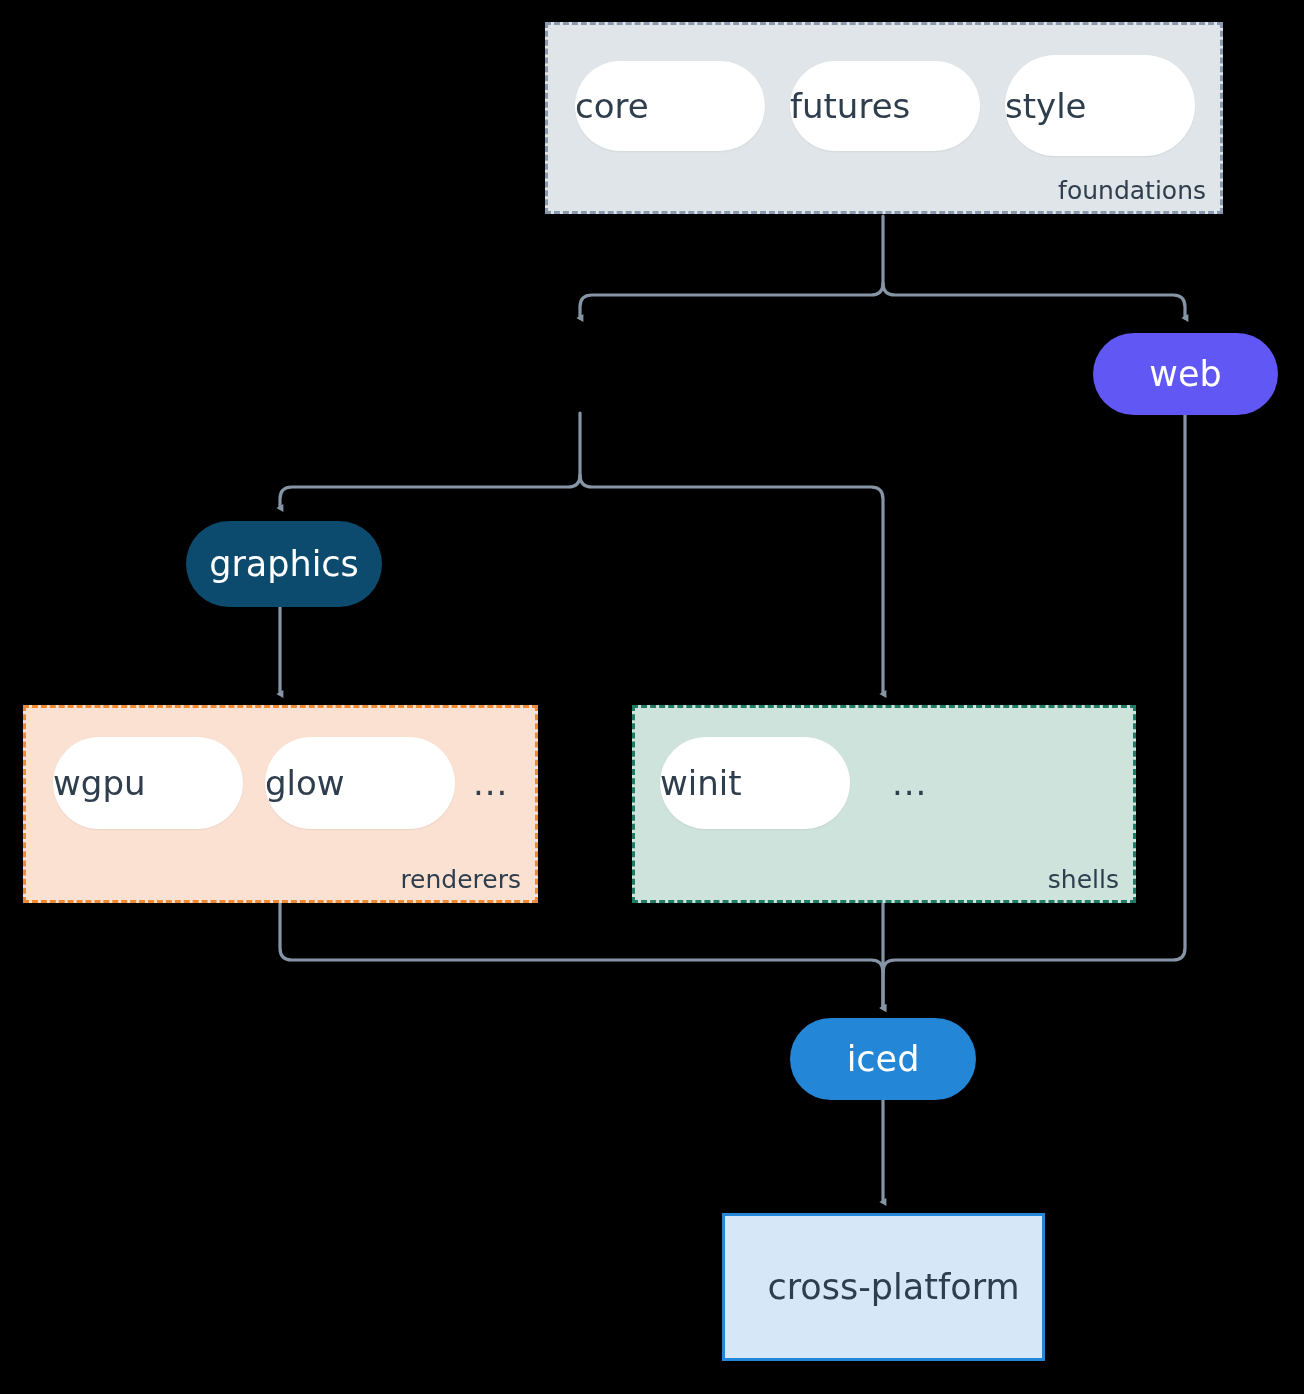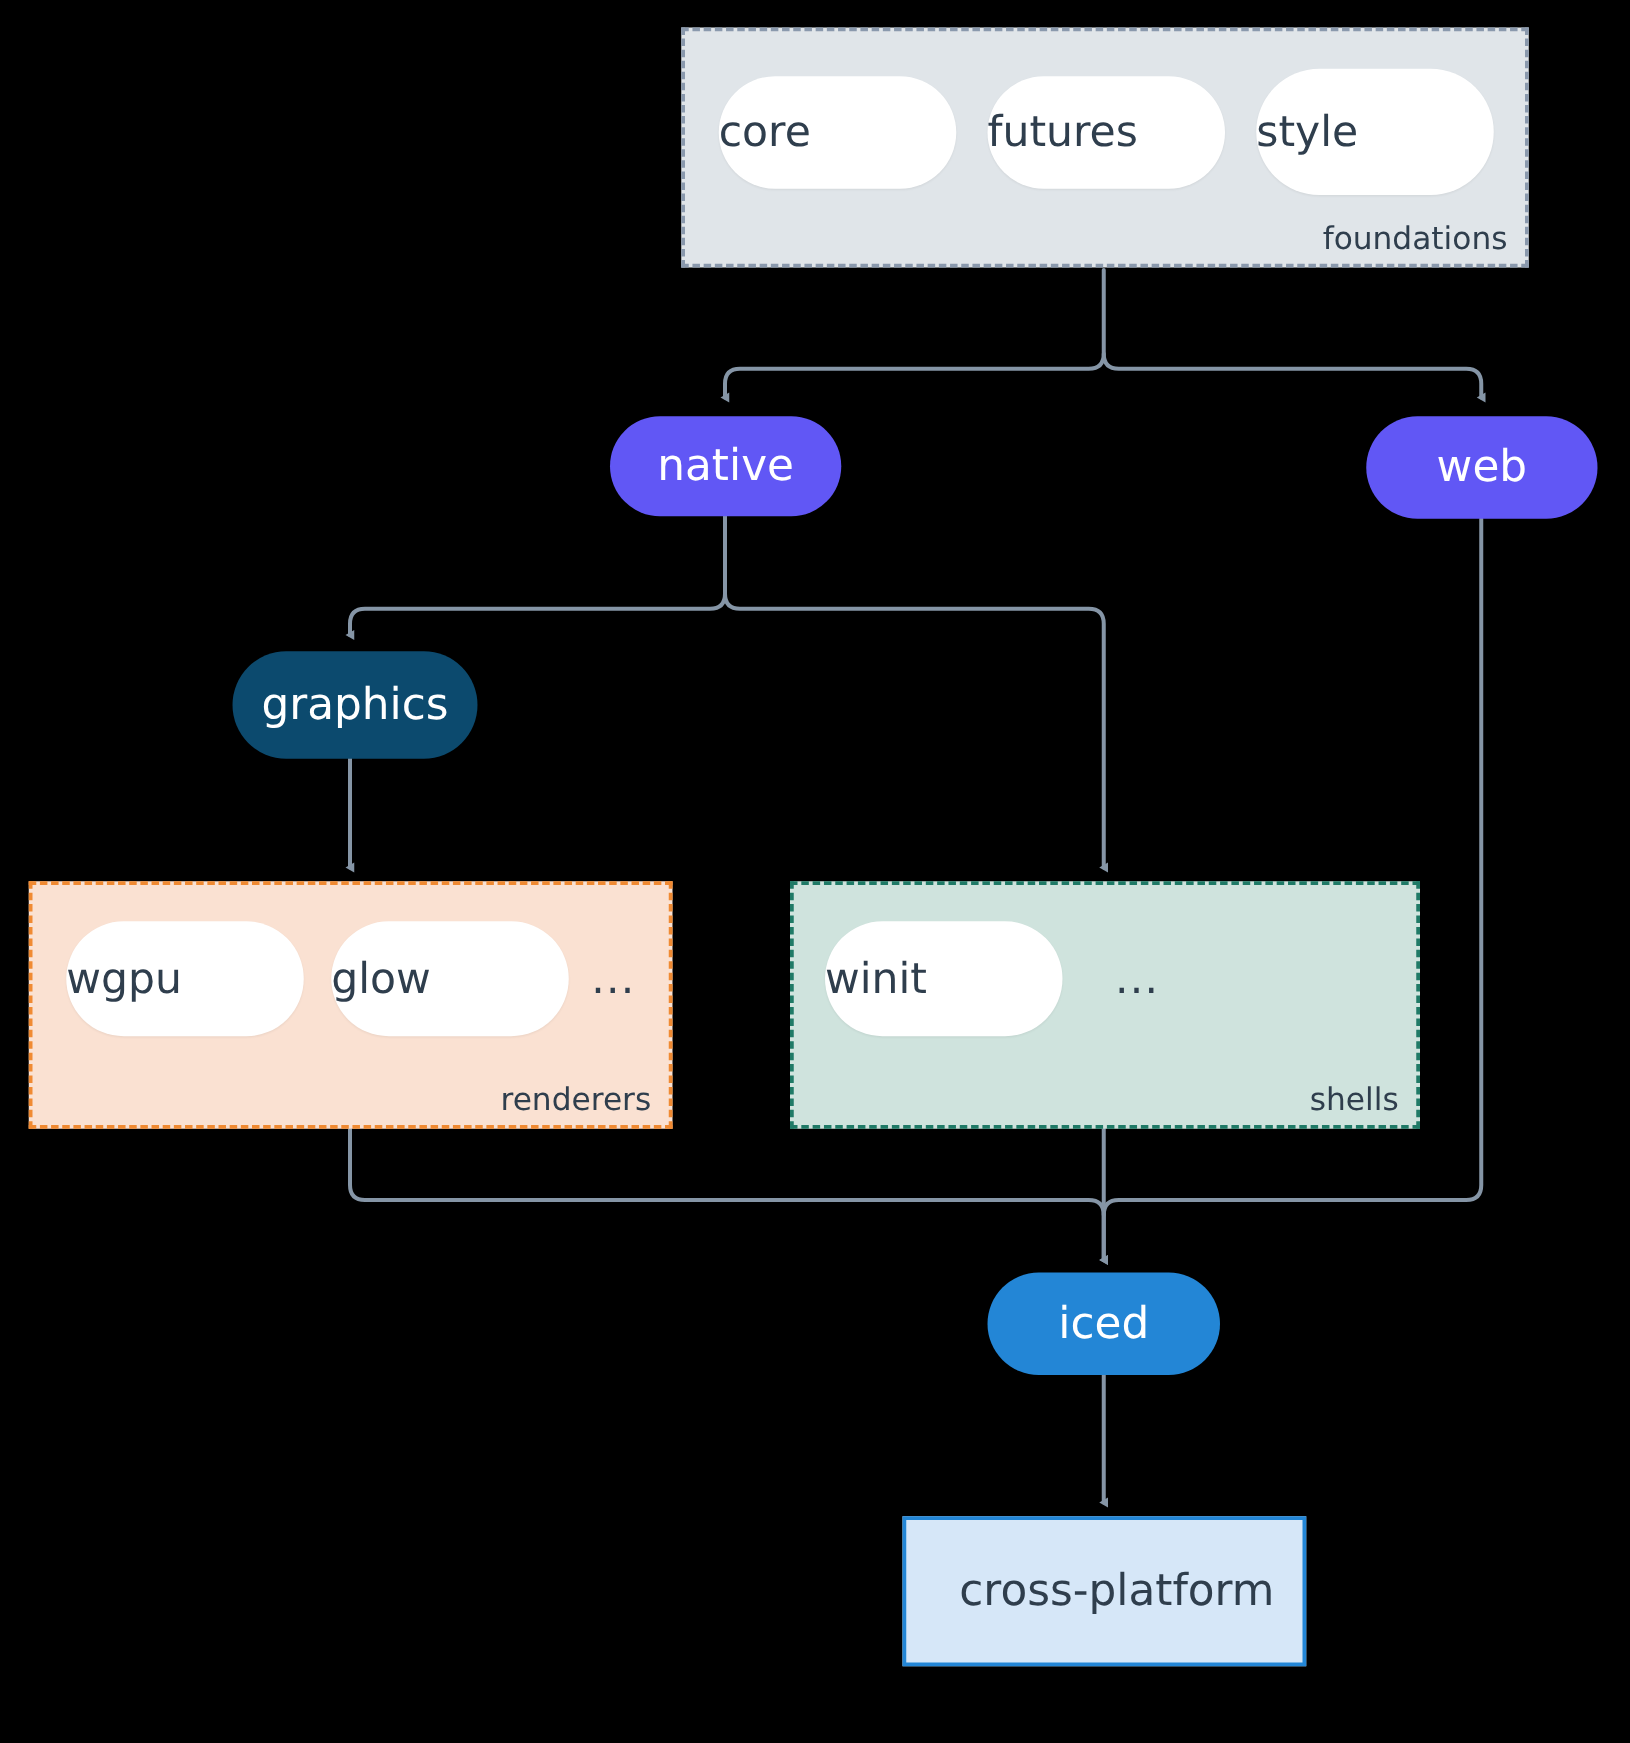--- a/index.html
+++ b/index.html
@@ -122,23 +122,20 @@
       <div class="leaf-pill" style="width:190px; height:90px; margin-left:25px;">
         <span>futures</span>
       </div>
       <div class="leaf-pill" style="width:190px; height:101px; margin-left:25px;">
         <span>style</span>
       </div>
     </div>
     <div class="cluster-label">foundations</div>
   </div>
 
-  <div class="node-pill" style="left:488px; top:333px; width:185px; height:80px; background:#6157f5;">
-    <span>native</span>
-  </div>
 
   <div class="node-pill" style="left:1093px; top:333px; width:185px; height:82px; background:#6157f5;">
     <span>web</span>
   </div>
 
   <div class="node-pill" style="left:186px; top:521px; width:196px; height:86px; background:#0c4a6e;">
     <span>graphics</span>
   </div>
 
   <div class="cluster" style="left:23px; top:705px; width:515px; height:198px;
@@ -163,19 +160,19 @@
       </div>
       <span class="ellipsis">...</span>
     </div>
     <div class="cluster-label">shells</div>
   </div>
 
   <div class="node-pill" style="left:790px; top:1018px; width:186px; height:82px; background:#2386d6;">
     <span>iced</span>
   </div>
 
-  <div class="node-rect" style="left:722px; top:1213px; width:323px; height:120px;padding-left:20px;">
+  <div class="node-rect" style="left:722px; top:1213px; width:323px; height:148px;padding-left:20px;">
     <div>
       <div>cross-platform</div>
     </div>
   </div>
 
 </div>
 
 </body></html>

